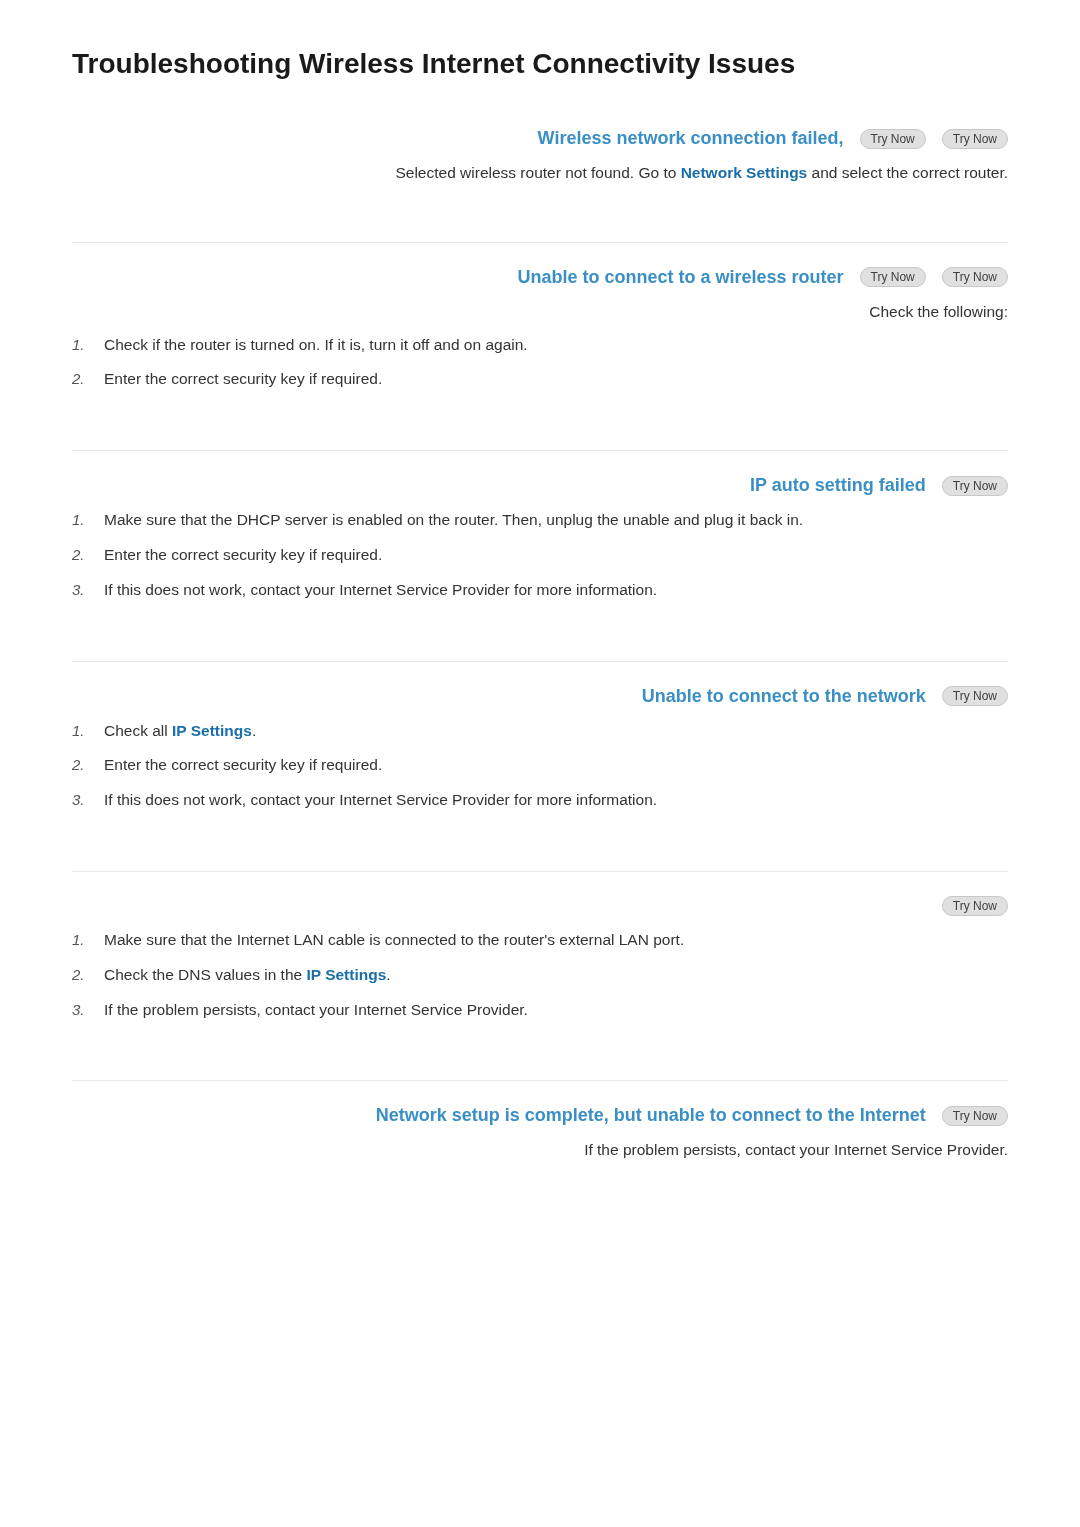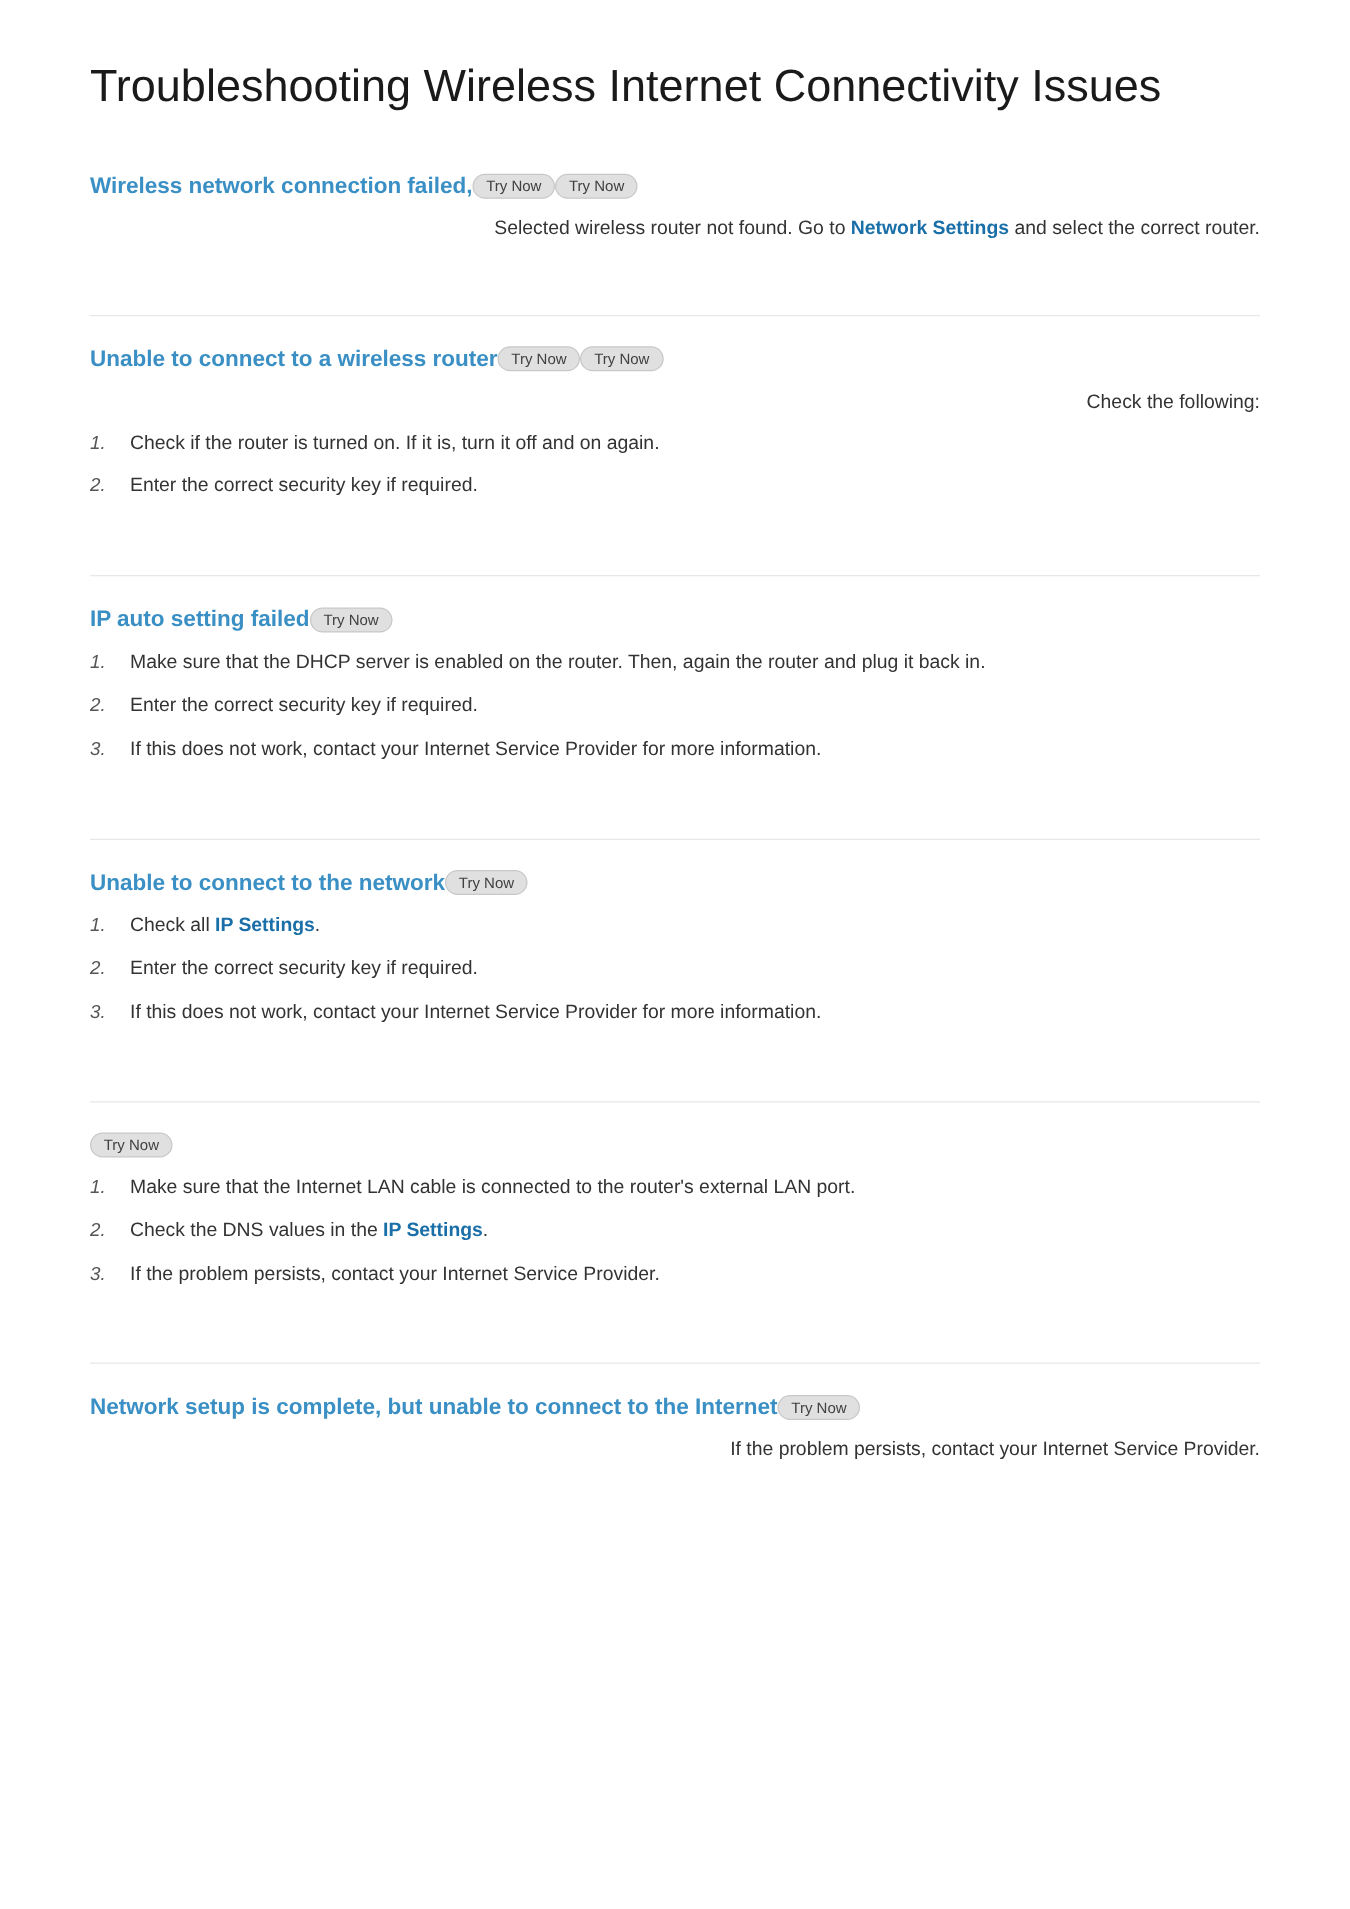--- a/index.html
+++ b/index.html
@@ -12,41 +12,42 @@
       background: #ffffff;
       font-family: 'Segoe UI', Arial, sans-serif;
       font-size: 16px;
       color: #222222;
       padding: 48px 72px;
       max-width: 1080px;
       min-height: 1527px;
     }
 
     h1 {
-      font-size: 36px;
-      font-weight: 400;
+      font-size: 28px;
+      font-weight: 700;
       color: #1a1a1a;
       margin-bottom: 36px;
       padding-bottom: 12px;
     }
 
     .section {
       margin-bottom: 36px;
       padding-bottom: 12px;
     }
 
     .section-title {
       font-size: 18px;
       font-weight: 600;
       color: #3a8fc4;
       margin-bottom: 12px;
       display: flex;
       align-items: center;
       flex-wrap: wrap;
-      gap: 0;
+      gap: 16px;
+      justify-content: flex-end;
     }
 
     .try-now-btn {
       display: inline-flex;
       align-items: center;
       background: #e0e0e0;
       border: 1px solid #c8c8c8;
       border-radius: 12px;
       padding: 2px 10px;
       font-size: 12px;
@@ -153,21 +154,21 @@
 
 <div class="section">
   <div class="section-title">
     <span>IP auto setting failed</span>
     <button class="try-now-btn">Try Now</button>
   </div>
   <div class="section-body">
     <ol>
       <li>
         <span class="list-num">1.</span>
-        <span class="list-text">Make sure that the DHCP server is enabled on the router. Then, again the router and plug it back in.</span>
+        <span class="list-text">Make sure that the DHCP server is enabled on the router. Then, unplug the unable and plug it back in.</span>
       </li>
       <li>
         <span class="list-num">2.</span>
         <span class="list-text">Enter the correct security key if required.</span>
       </li>
       <li>
         <span class="list-num">3.</span>
         <span class="list-text">If this does not work, contact your Internet Service Provider for more information.</span>
       </li>
     </ol>

